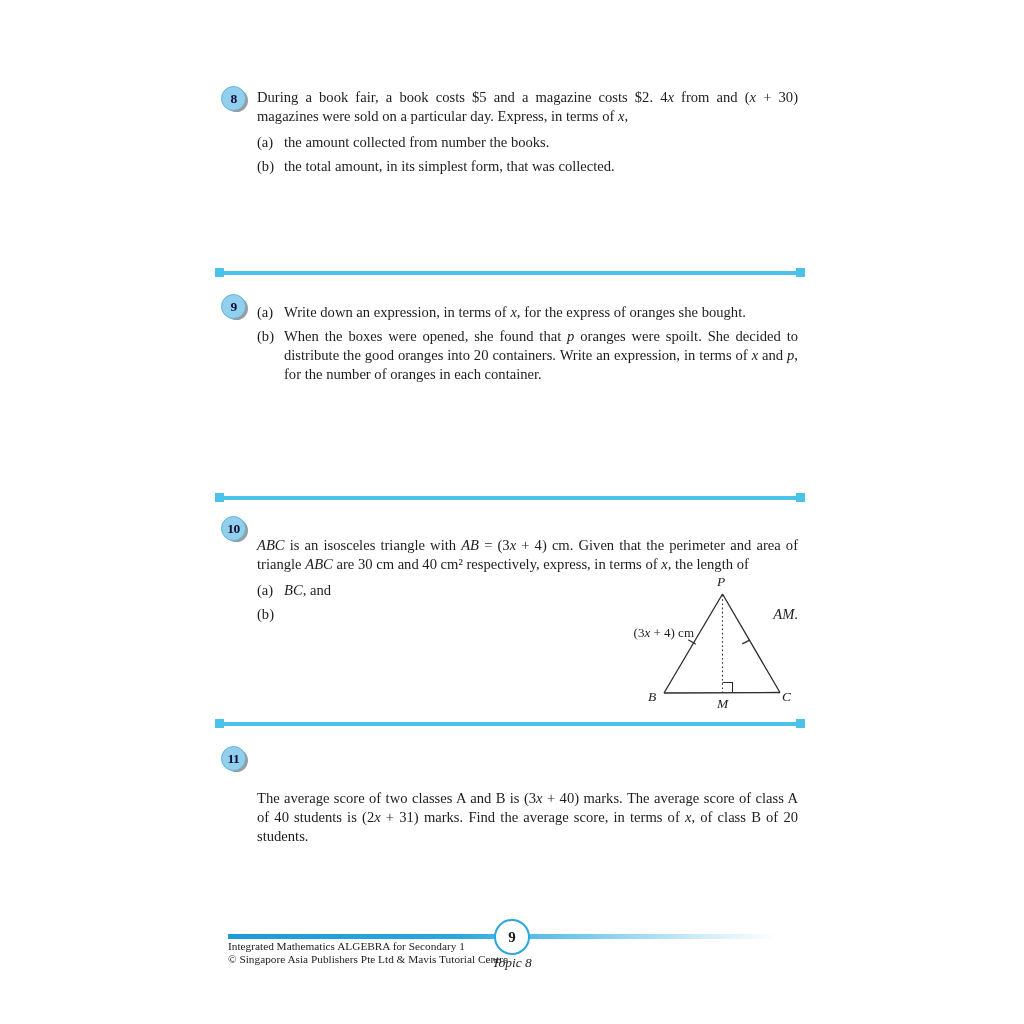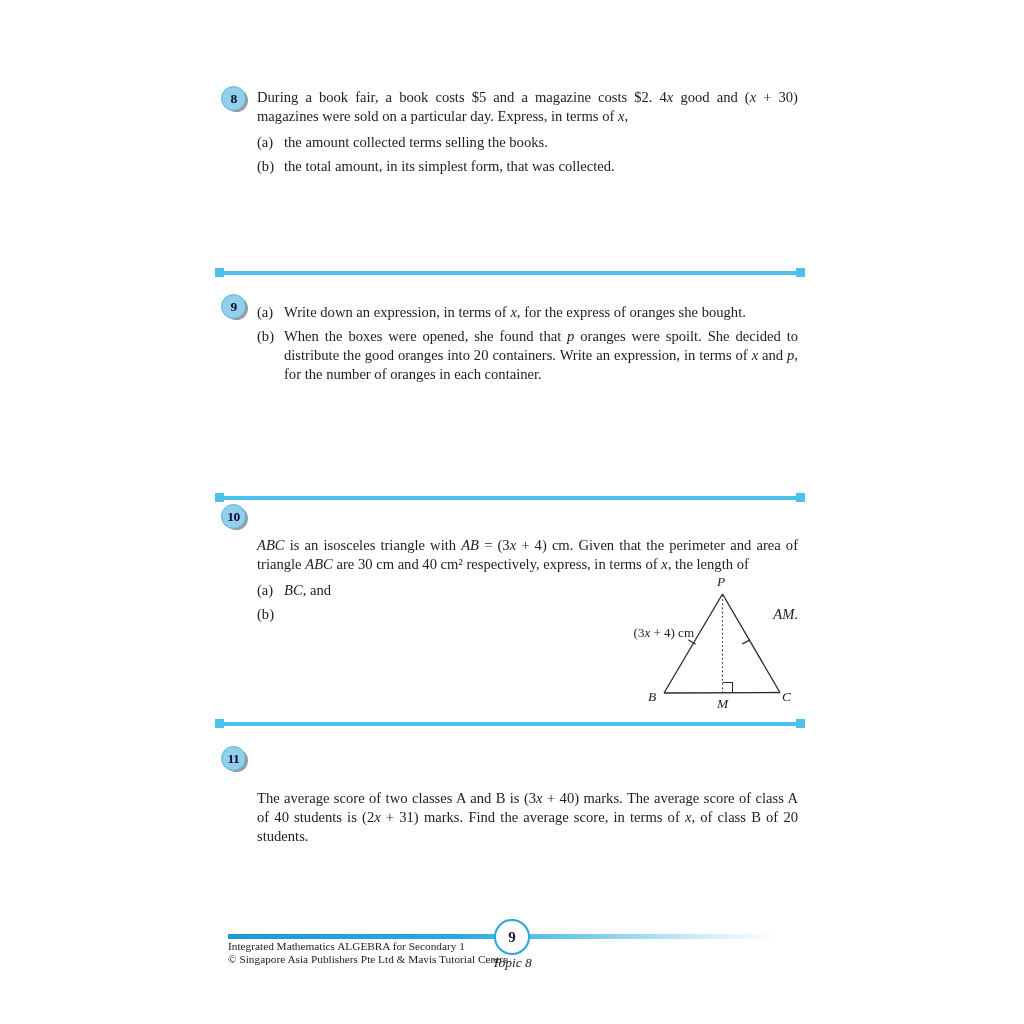--- a/index.html
+++ b/index.html
@@ -56,25 +56,25 @@
     position:absolute;left:228px;top:940px;font-size:11.3px;line-height:12.5px;color:#222;
   }
 </style>
 </head>
 <body>
 
 <div class="badge" style="top:86px;">
   <span>8</span>
 </div>
 <div class="qblock" style="top:88px;">
-  <div class="q-para"><span>During a book fair, a book costs $5 and a magazine costs $2. 4</span><span style="font-style: italic;">x</span><span> good and (</span><span style="font-style: italic;">x</span><span> + 30) magazines were sold on a particular day. Express, in terms of </span><span style="font-style: italic;">x</span><span>,</span></div>
+  <div class="q-para"><span>During a book fair, a book costs $5 and a magazine costs $2. 4</span><span style="font-style: italic;">x</span><span> from and (</span><span style="font-style: italic;">x</span><span> + 30) magazines were sold on a particular day. Express, in terms of </span><span style="font-style: italic;">x</span><span>,</span></div>
   <div class="q-items">
     <div class="q-item">
       <span class="lbl">(a)</span>
-      <span class="txt"><span>the amount collected terms selling the books.</span></span>
+      <span class="txt"><span>the amount collected from number the books.</span></span>
     </div>
     <div class="q-item">
       <span class="lbl">(b)</span>
       <span class="txt"><span>the total amount, in its simplest form, that was collected.</span></span>
     </div>
   </div>
 </div>
 
 <div class="divider" style="top:268px;">
   <div class="cap l"></div>
@@ -97,21 +97,21 @@
     </div>
   </div>
 </div>
 
 <div class="divider" style="top:493px;">
   <div class="cap l"></div>
   <div class="bar"></div>
   <div class="cap r"></div>
 </div>
 
-<div class="badge" style="top:504px;">
+<div class="badge" style="top:516px;">
   <span>10</span>
 </div>
 <div class="qblock" style="top:536px;">
   <div class="q-para"><span style="font-style: italic;">ABC</span><span> is an isosceles triangle with </span><span style="font-style: italic;">AB</span><span> = (3</span><span style="font-style: italic;">x</span><span> + 4) cm. Given that the perimeter and area of triangle </span><span style="font-style: italic;">ABC</span><span> are 30 cm and 40 cm² respectively, express, in terms of </span><span style="font-style: italic;">x</span><span>, the length of</span></div>
   <div class="q-items">
     <div class="q-item">
       <span class="lbl">(a)</span>
       <span class="txt" style="text-align:left;font-family:Liberation Serif, serif;"><span style="font-style: italic;">BC</span><span>, and</span></span>
     </div>
     <div class="q-item">

